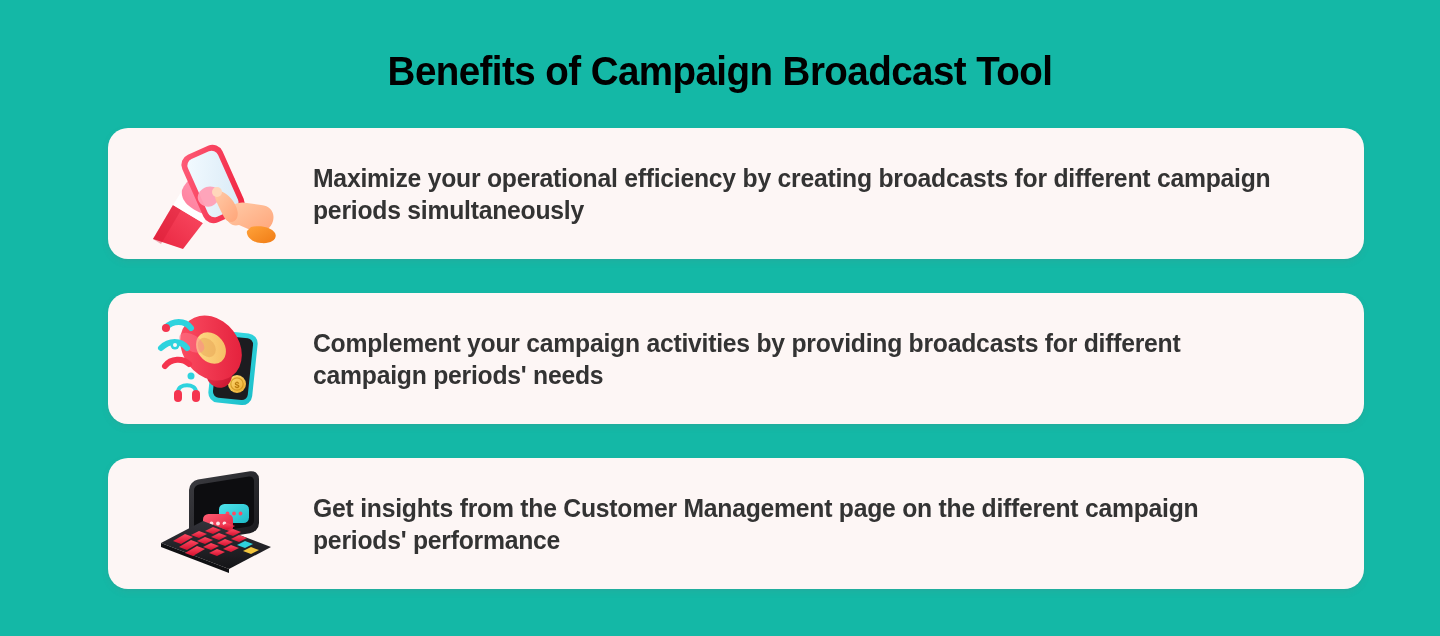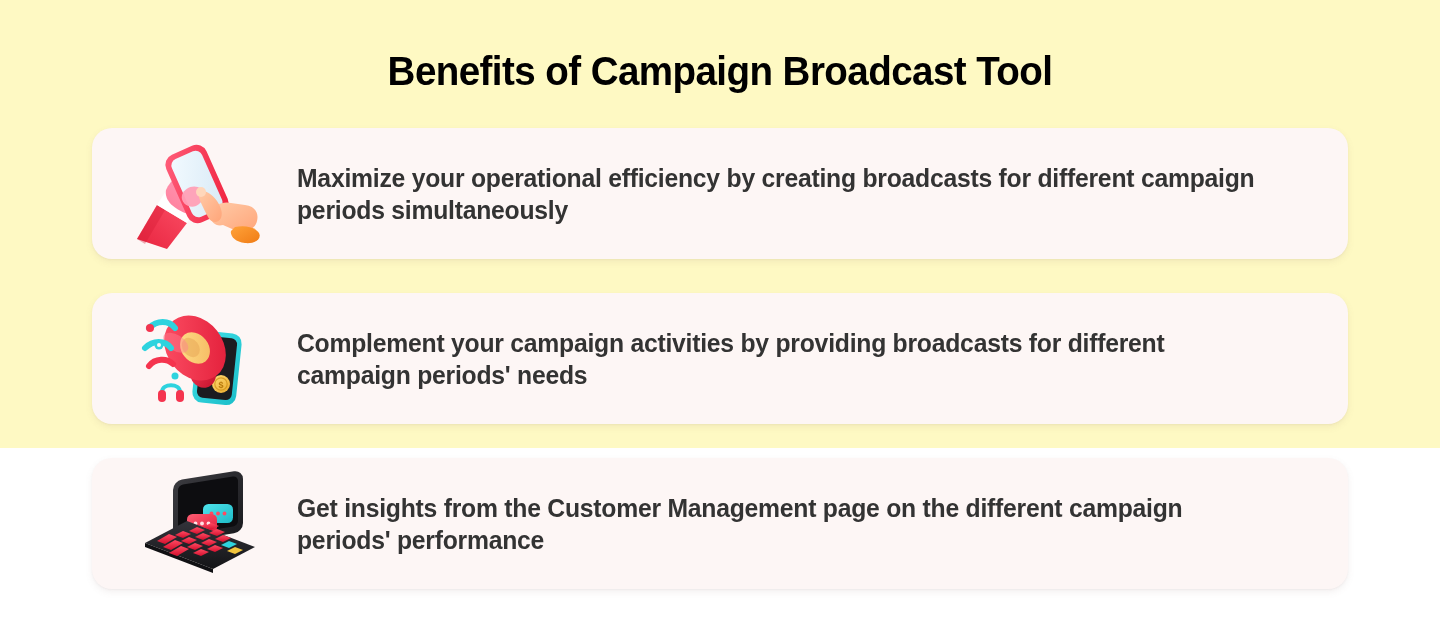--- a/index.html
+++ b/index.html
@@ -8,22 +8,22 @@
     width: 1440px;
     height: 636px;
     background: #FFFFFF;
     font-family: "Liberation Sans", sans-serif;
     overflow: hidden;
   }
 
   .page {
     position: relative;
     width: 1440px;
-    height: 448px;
-    background: #fef9c3;
+    height: 636px;
+    background: #14b8a6;
   }
 
   
   .page-title {
     position: absolute;
     top: 45px;
     left: 0;
     width: 1440px;
     text-align: center;
     font-size: 41px;
@@ -33,21 +33,21 @@
     color: #000000;
     transform: scaleX(0.94);
     transform-origin: center top;
     white-space: nowrap;
   }
 
   
   .cards {
     position: absolute;
     top: 128px;
-    left: 92px;
+    left: 108px;
     width: 1256px;
   }
 
   .card {
     position: relative;
     display: flex;
     align-items: center;
     width: 1256px;
     height: 131px;
     background: #FDF6F5;

